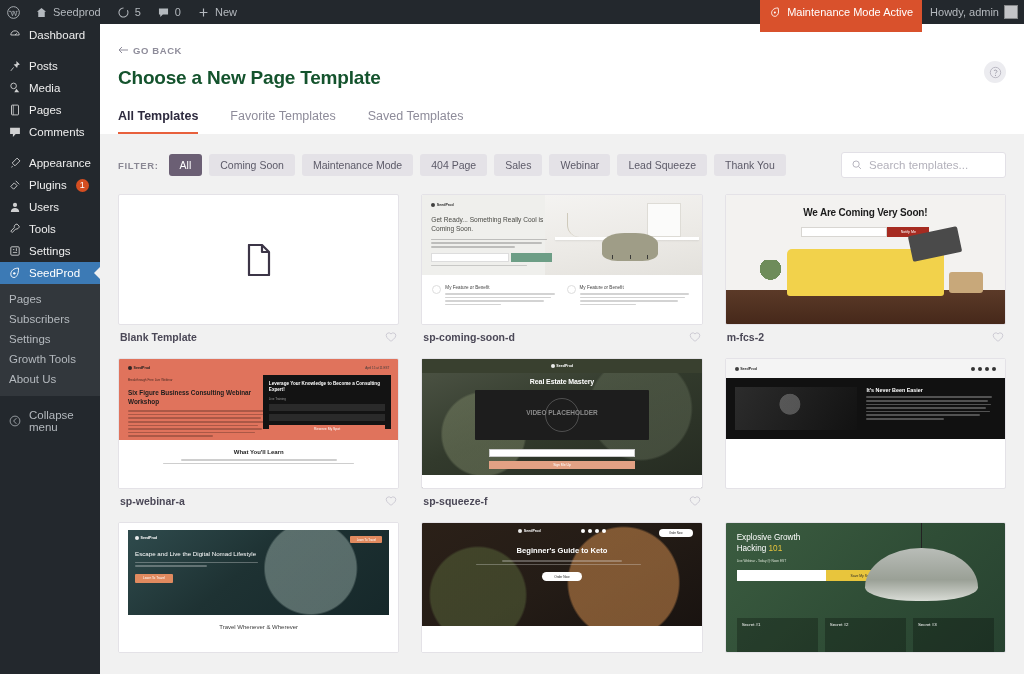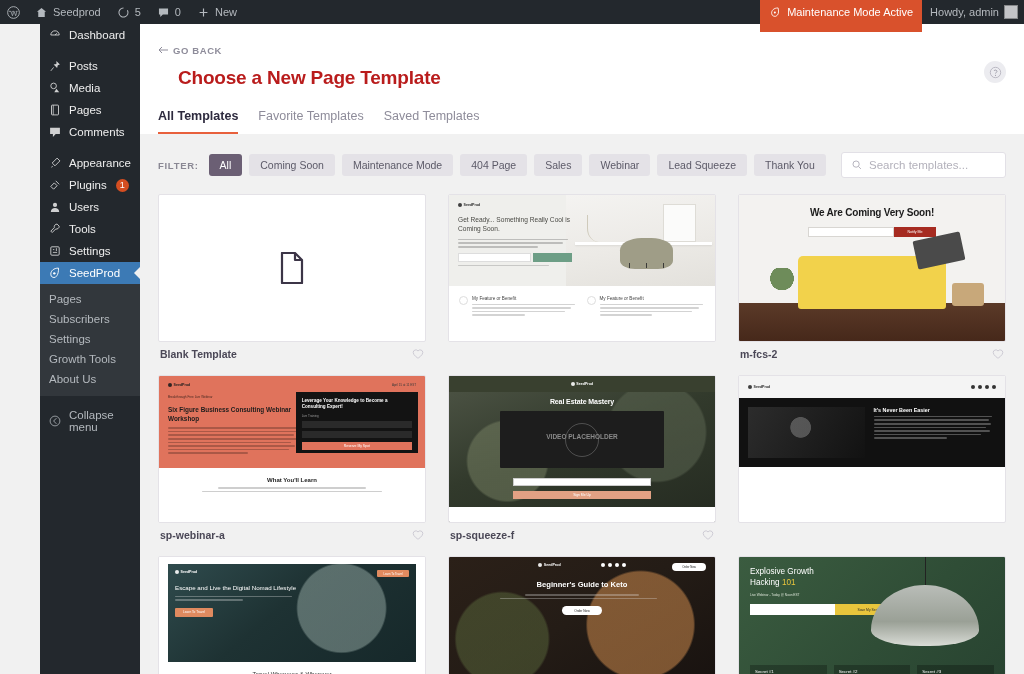--- a/index.html
+++ b/index.html
@@ -34,21 +34,20 @@
   .ab-ic { width: 13px; height: 13px; display: inline-block; }
 
   
   #wrap { display: flex; flex: 1 1 auto; min-height: 0; }
 
   
   #sidebar {
     width: 100px; background: #23282d; color: #eee;
     flex: 0 0 100px; font-size: 11.5px; padding-bottom: 8px;
     overflow: hidden;
-    margin-left: 40px;
   }
   .menu-item {
     display: flex; align-items: center; gap: 7px;
     height: 22px; padding: 0 0 0 8px; color: #eee; position: relative;
   }
   .menu-item.sep-top { margin-top: 9px; }
   .menu-item.active { background: #3c7ab5; color: #fff; font-weight: normal; }
   .menu-item.active::after {
     content: ""; position: absolute; right: -1px; top: 50%;
     transform: translateY(-50%);
@@ -76,24 +75,24 @@
   #main {
     flex: 1 1 auto; background: #f1f1f1; overflow: hidden;
     position: relative; min-width: 0;
   }
   #headerbox { background: #fff; padding: 16px 18px 0 18px; position: relative; }
   .goback {
     font-size: 9.5px; letter-spacing: .6px; color: #8e8c9a;
     display: inline-flex; align-items: center; gap: 4px; font-weight: bold;
   }
   #pagetitle {
-    font-size: 19px; color: #b91c1c; font-weight: bold;
-    margin-top: 9px; letter-spacing: -.2px; margin-left: 20px;
-  }
-  #tabs { display: flex; gap: 20px; margin-top: 20px; }
+    font-size: 19px; color: #14532d; font-weight: bold;
+    margin-top: 9px; letter-spacing: -.2px;
+  }
+  #tabs { display: flex; gap: 32px; margin-top: 20px; }
   .tab {
     font-size: 12.5px; color: #8e8c9a; padding-bottom: 9px;
     border-bottom: 2.5px solid transparent;
   }
   .tab.active { color: #2d2a3e; font-weight: bold; border-bottom-color: #e8603c; }
   #helpbtn {
     position: absolute; right: 18px; top: 37px;
     width: 22px; height: 22px; border-radius: 50%;
     background: #ececf0; color: #9b99a6;
     display: flex; align-items: center; justify-content: center;
@@ -123,21 +122,21 @@
   }
   #searchbox .sph { font-size: 11.5px; color: #b3b1bb; }
 
   
   #grid {
     display: grid; grid-template-columns: repeat(3, 1fr);
     gap: 15px 22px; padding: 18px 18px 0 18px;
   }
   .card { display: flex; flex-direction: column; }
   .thumb {
-    height: 148px; background: #fff; border: 1px solid #e4e2e7;
+    height: 131px; background: #fff; border: 1px solid #e4e2e7;
     border-radius: 2px; overflow: hidden; position: relative;
   }
   .card-foot {
     display: flex; align-items: center; justify-content: space-between;
     padding: 6px 2px 0 2px;
   }
   .card-name { font-size: 10.5px; color: #4b4857; font-weight: bold; }
   .heart { width: 12px; height: 12px; color: #c6c4ce; }
 
   
@@ -694,20 +693,26 @@
                     <span style="width:98%"></span>
                       <span style="width:94%"></span>
                       <span style="width:88%"></span>
                       <span style="width:50%"></span>
                   </div>
                 </div>
               </div>
             </div>
           </div>
         </div>
+        <div class="card-foot">
+          <span class="card-name">sp-coming-soon-d</span>
+          <svg class="heart" viewBox="0 0 20 18">
+            <path d="M10 16S2 11.2 2 6.4A4.4 4.4 0 0 1 10 4a4.4 4.4 0 0 1 8 2.4C18 11.2 10 16 10 16z" fill="none" stroke="#c6c4ce" stroke-width="1.4"></path>
+          </svg>
+        </div>
       </div>
 
       <div class="card">
         <div class="thumb">
           <div class="mini fcs">
             <div class="fcs-h">We Are Coming Very Soon!</div>
             <div class="fcs-form">
               <div class="fcs-in"></div>
               <div class="fcs-btn">Notify Me</div>
             </div>

